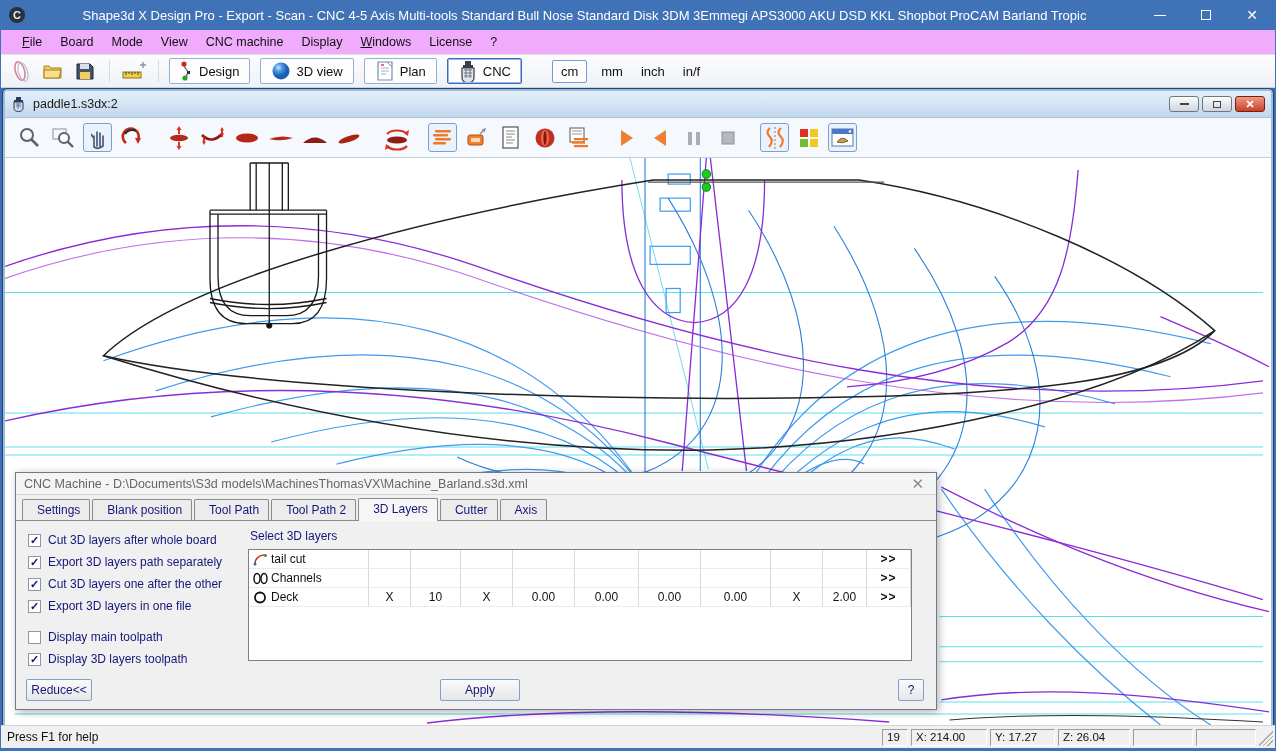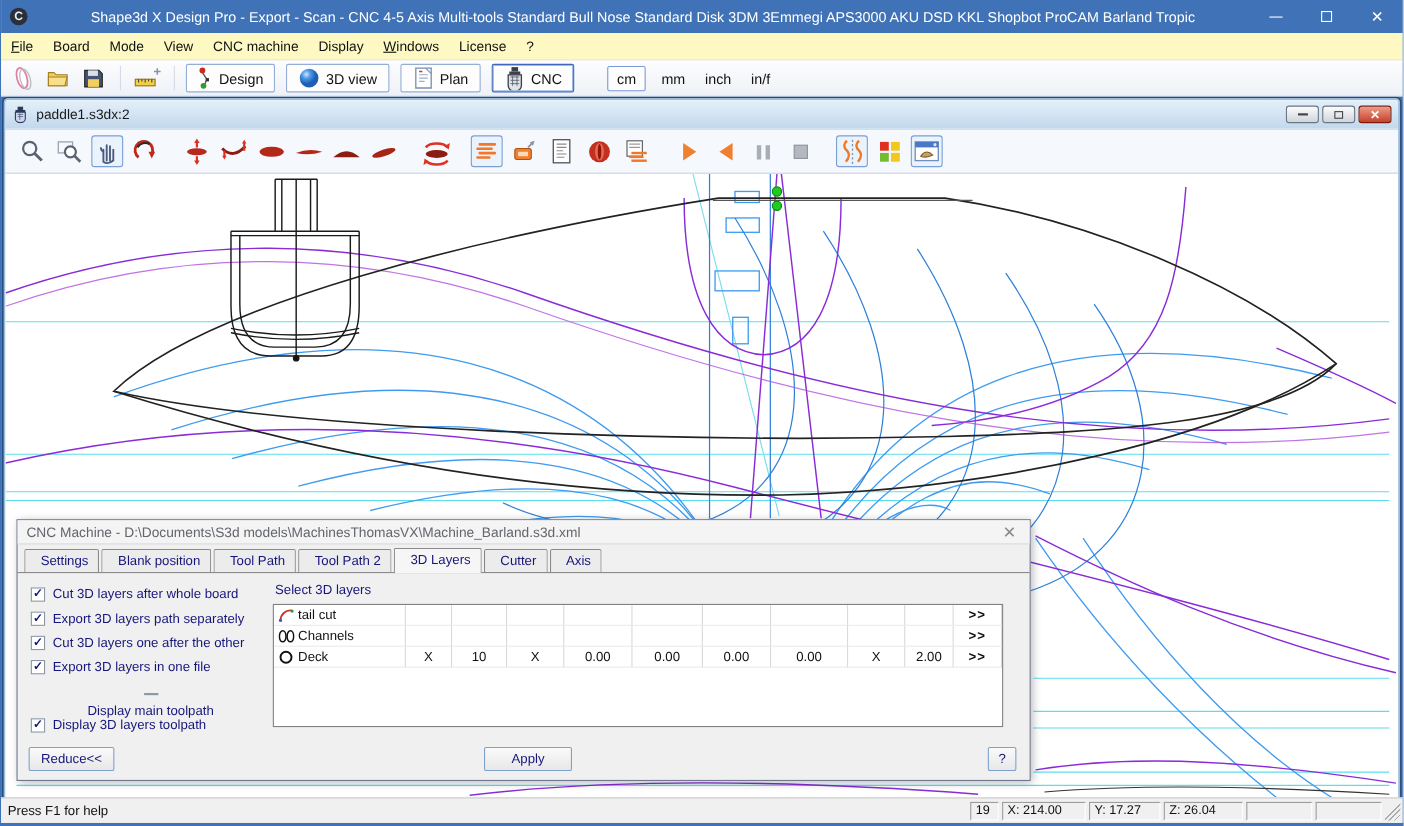--- a/index.html
+++ b/index.html
@@ -10,21 +10,21 @@
   
   .titlebar { height:30px; background:#3f72b6; display:flex; align-items:center; color:#fff; font-size:13px; flex:0 0 auto; }
   .titlebar .logo { width:16px; height:16px; margin:0 7px 0 8px; border-radius:50%; background:#2a2f3a; color:#e8ecf4; display:flex; align-items:center; justify-content:center; font-size:11px; font-weight:bold; }
   .titlebar .wtitle { flex:1; white-space:nowrap; overflow:hidden;text-align:center; }
   .wbuttons { display:flex; height:100%; }
   .wbtn { width:46px; display:flex; align-items:center; justify-content:center; color:#fff; font-size:14px; }
   .wbtn .sq { width:10px; height:10px; border:1px solid #fff; display:block; }
   .wbtn .mn { width:12px; height:1px; background:#fff; display:block; }
 
   
-  .menubar { height:25px; background:#fef9c3; display:flex; align-items:center; padding-left:0; color:#111; flex:0 0 auto; border-bottom:1px solid #e2e2e2; }
+  .menubar { height:25px; background:#f0abfc; display:flex; align-items:center; padding-left:12px; color:#111; flex:0 0 auto; border-bottom:1px solid #e2e2e2; }
   .menu-item { padding:3px 9px; font-size:12.5px; }
   .menu-item u { text-decoration:underline; }
 
   
   .toolbar { height:33px; background:linear-gradient(#fdfdfe,#eef1f7); border-bottom:1px solid #c9d2de; display:flex; align-items:center; padding-left:6px; gap:4px; flex:0 0 auto; }
   .tb-ico { width:28px; height:26px; display:flex; align-items:center; justify-content:center; }
   .tb-sep { width:1px; height:22px; background:#d4dbe6; margin:0 6px; }
   .mode-btn { height:26px; display:flex; align-items:center; gap:5px; padding:0 10px; background:#fdfdfe; border:1px solid #94aed6; border-radius:2px; font-size:13px; color:#111; margin-right:6px; }
   .mode-btn.active { border:1px solid #3f68bb; box-shadow:0 0 0 1px #9db8e6 inset; }
   .units { display:flex; align-items:center; gap:10px; margin-left:20px; font-size:13px; color:#111; }
@@ -54,21 +54,21 @@
   .dialog { position:absolute; left:10px; top:314px; width:922px; height:238px; background:#f0f0f0; border:1px solid #707890; box-shadow:2px 2px 8px rgba(0,0,0,.3); font-size:12px; }
   .dlg-title { height:22px; display:flex; align-items:center; padding:0 8px; color:#63666d; font-size:12.5px; border-bottom:1px solid #d8d8d8; background:#f4f4f4; }
   .dlg-title .txt { flex:1; white-space:nowrap; overflow:hidden; }
   .dlg-close { color:#8a8a8a; font-size:15px; padding:0 4px; }
   .tabstrip { display:flex; align-items:flex-end; padding:4px 6px 0 6px; border-bottom:1px solid #8a8a8a; height:26px; }
   .tab { border:1px solid #8a8a8a; border-bottom:none; border-radius:2px 2px 0 0; padding:3px 9px 3px 14px; margin-right:2px; color:#16167a; background:#ececec; font-size:12px; position:relative; }
   .tab.active { background:#f6f6f6; padding-bottom:5px; margin-bottom:-1px; z-index:2; }
   .dlg-body { position:relative; height:160px; }
   .cb-list { position:absolute; left:12px; top:12px; width:218px; }
   .cb-item { display:flex; align-items:center; gap:7px; height:14px; margin-bottom:8px; color:#16167a; }
-  .cb-item.gap { margin-top:17px;flex-direction:column; }
+  .cb-item.gap { margin-top:17px; }
   .cbx { width:13px; height:13px; border:1px solid #8c97a8; background:#fff; display:flex; align-items:center; justify-content:center; font-size:11px; color:#16167a; line-height:1; }
   .cbx.checked::after { content:"\2713"; font-weight:bold; }
   .tbl-label { position:absolute; left:234px; top:8px; color:#16167a; }
   .grid { position:absolute; left:232px; top:28px; width:664px; height:112px; background:#fff; border:1px solid #808080; overflow:hidden; }
   .grow { display:grid; grid-template-columns:120px 42px 50px 52px 62px 64px 62px 70px 52px 44px 1fr; height:19px; }
   .grow > div { border-right:1px solid #d9d9d9; border-bottom:1px solid #ececec; display:flex; align-items:center; justify-content:center; font-size:12px; color:#111; overflow:hidden; white-space:nowrap; }
   .grow.hdr > div { background:#f0f0f0; border-right:1px solid #a8a8a8; border-bottom:1px solid #a8a8a8; box-shadow:inset 1px 1px 0 #fff; justify-content:flex-start; padding-left:5px; color:#222; }
   .grow > div.lcell { justify-content:flex-start; padding-left:4px; gap:3px; }
   .prop-cell { color:#16167a; font-weight:bold; letter-spacing:1px; }
   .dlg-buttons { position:absolute; left:0; right:0; bottom:6px; height:24px; }
@@ -561,21 +561,21 @@
                   <div>0.00</div>
                   <div>0.00</div>
                   <div>X</div>
                   <div>2.00</div>
                 <div class="prop-cell">&gt;&gt;</div>
               </div>
             </div>
           </div>
 
           <div class="dlg-buttons">
-            <div class="btn" style="left:10px; width:78px;">Reduce&lt;&lt;</div>
+            <div class="btn" style="left:10px; width:66px;">Reduce&lt;&lt;</div>
             <div class="btn" style="left:424px; width:80px;">Apply</div>
             <div class="btn" style="right:12px; width:26px;">?</div>
           </div>
         </div>
       </div>
     </div>
   </div>
 
   <div class="statusbar">
     <span class="sb-help">Press F1 for help</span>

